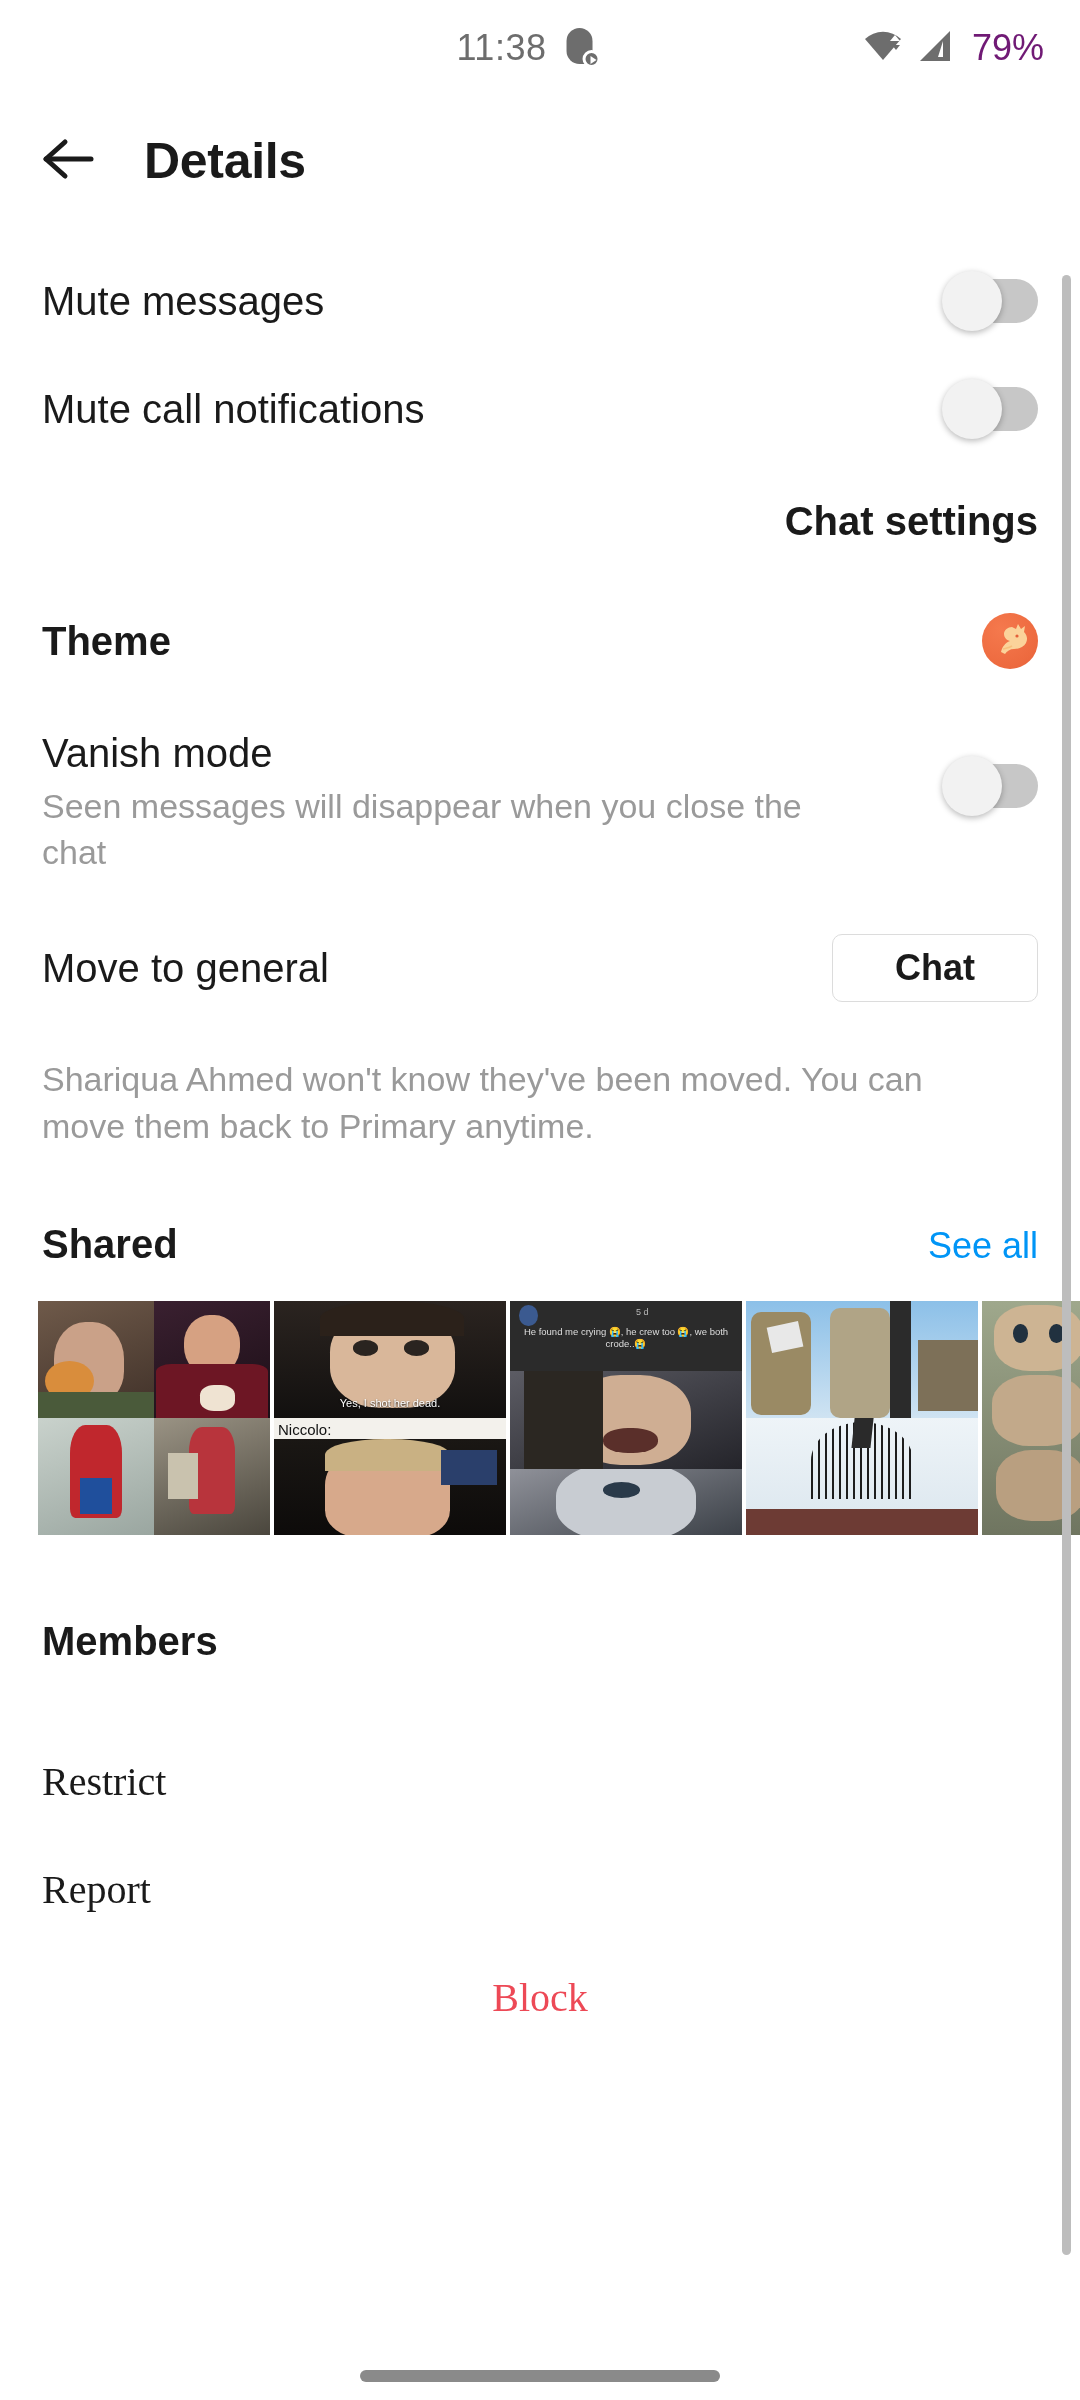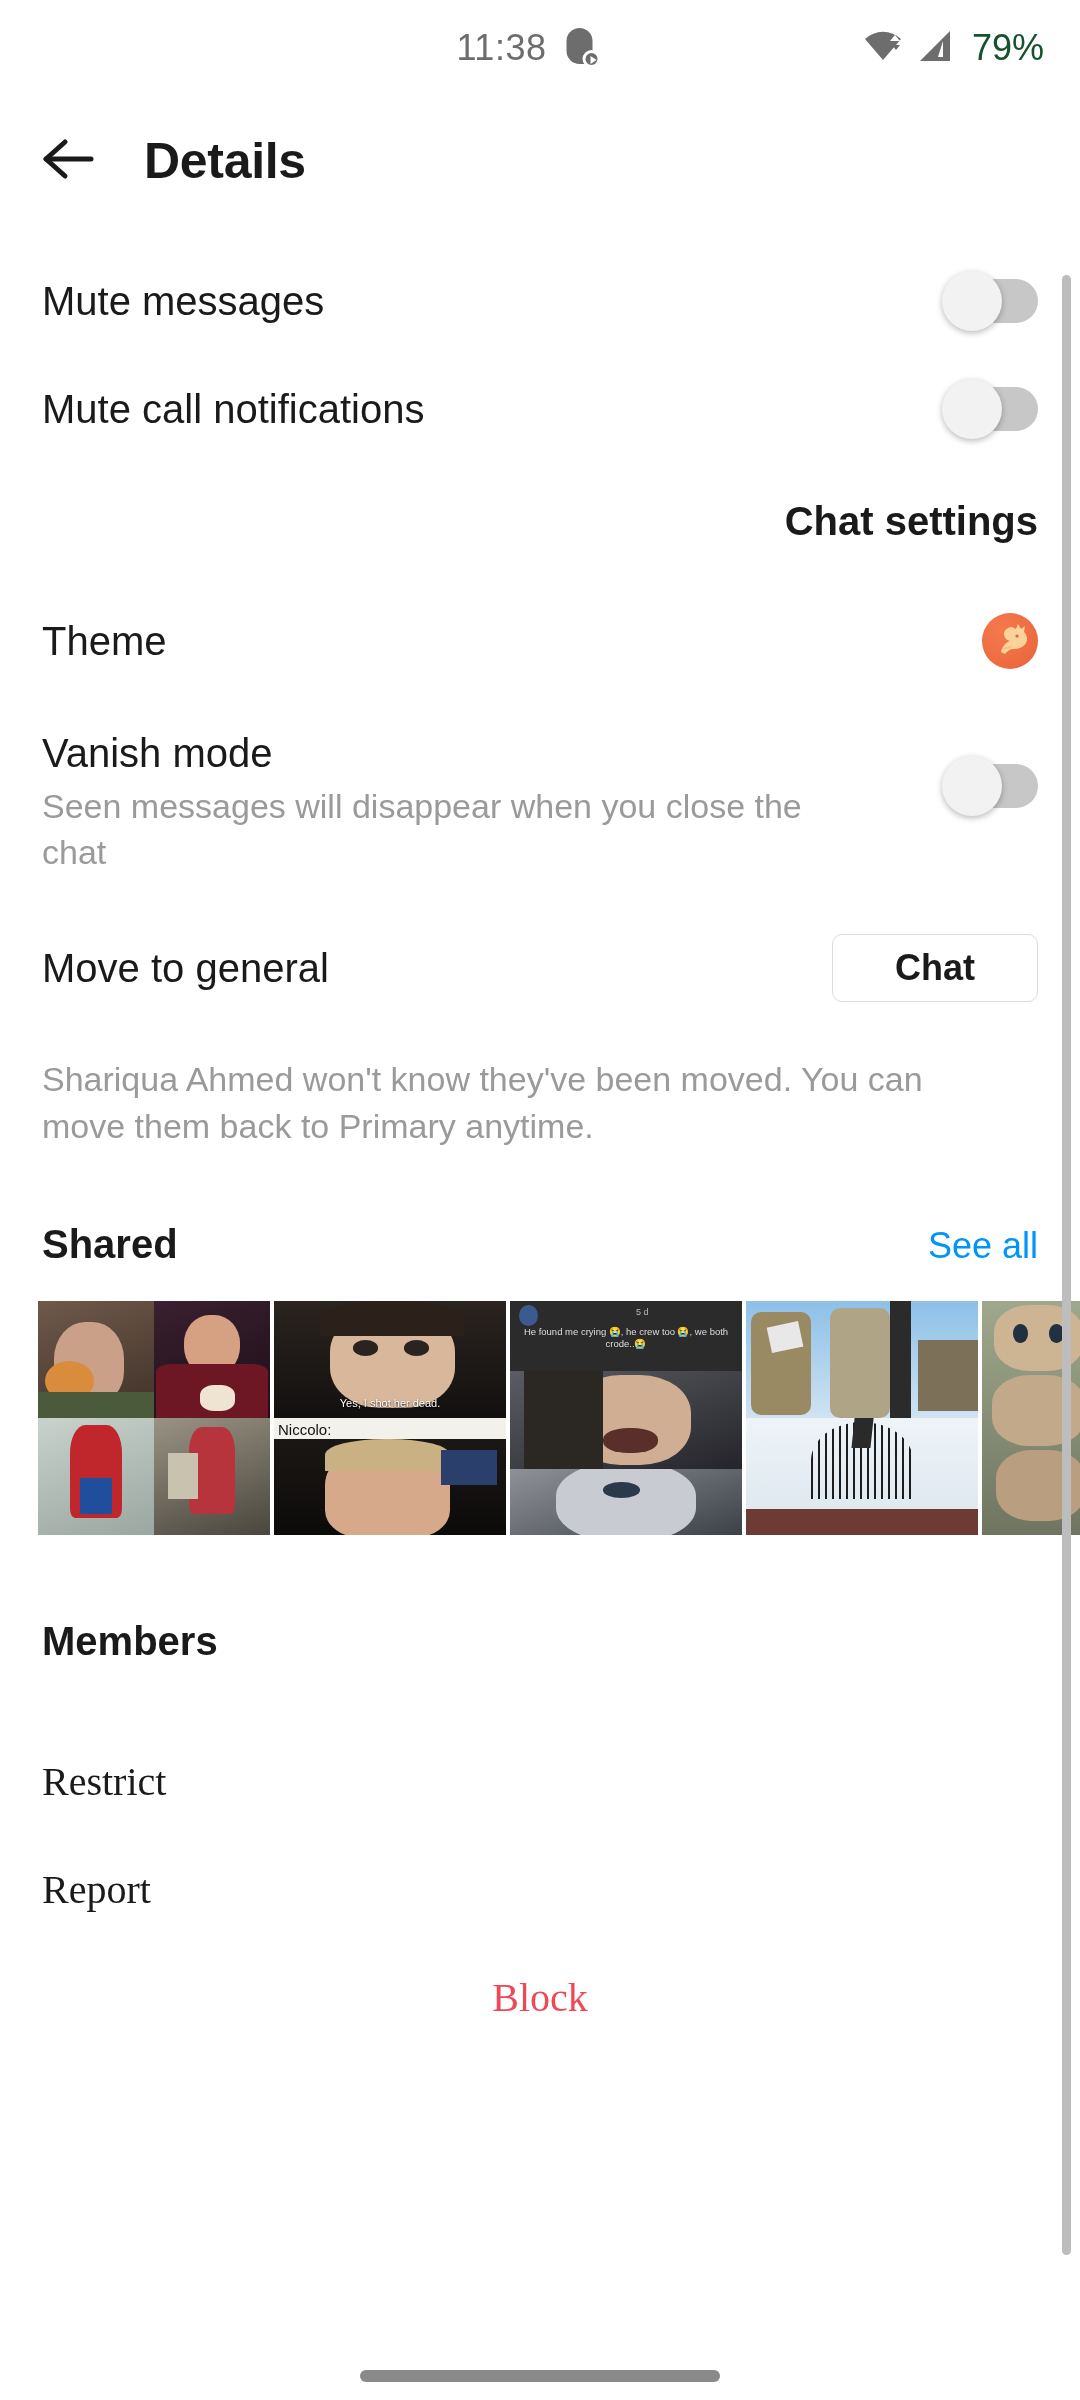--- a/index.html
+++ b/index.html
@@ -46,21 +46,21 @@
     content: ""; position: absolute; left: 5px; top: 3px;
     border-left: 6px solid #ffffff;
     border-top: 4px solid transparent;
     border-bottom: 4px solid transparent;
   }
   .sb-right {
     position: absolute; right: 36px;
     display: flex; align-items: center; gap: 12px;
   }
   .sb-battery {
-    font-size: 36px; color: #14532d; margin-left: 6px;
+    font-size: 36px; color: #701a75; margin-left: 6px;
   }
 
   
   .header {
     position: absolute; top: 96px; left: 0;
     width: 1080px; height: 130px;
     display: flex; align-items: center;
   }
   .back-btn {
     width: 110px; height: 110px;
@@ -271,21 +271,21 @@
       <div class="row-label">Mute call notifications</div>
       <div class="toggle">
         <div class="knob"></div>
       </div>
     </div>
 
     <div class="row" style="margin-top:50px;justify-content:flex-end;">
       <div class="section-title">Chat settings</div>
     </div>
 
-    <div class="row" style="margin-top:58px;">
+    <div class="row" style="margin-top:58px;font-weight:bold;">
       <div class="row-label">Theme</div>
       <div class="theme-swatch">
         <svg width="40" height="40" viewBox="0 0 40 40">
           <path d="M26 8 l2 -5 l3 5 l4 -3 l-1 6 c3 3 4 7 2 11 c-2 4 -7 6 -12 6 c-4 0 -7 2 -9 5 l-4 -2 c1 -5 4 -9 9 -11 c-4 -1 -6 -4 -6 -7 c0 -4 4 -7 8 -7 z" fill="#fbd39a"></path>
           <circle cx="27" cy="15" r="1.6" fill="#e4603a"></circle>
           <path d="M13 28 c3 -1 6 -1 9 -3" stroke="#f7c07d" stroke-width="1.6" fill="none"></path>
         </svg>
       </div>
     </div>
 

